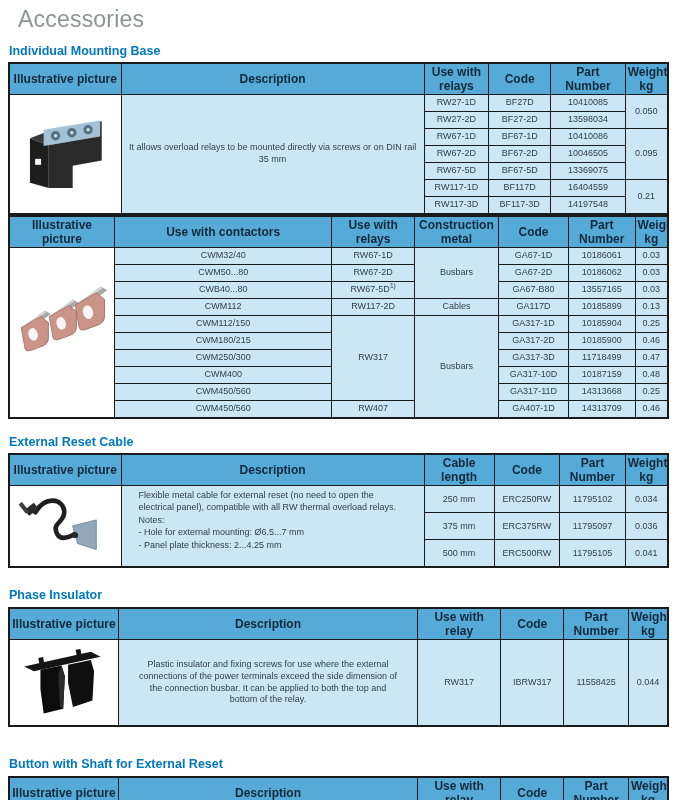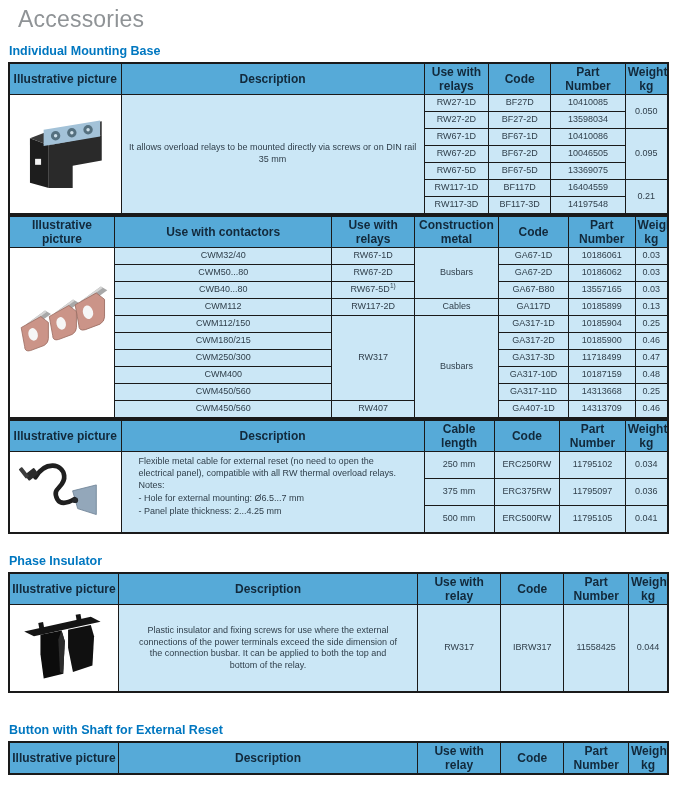--- a/index.html
+++ b/index.html
@@ -259,20 +259,21 @@
               <td><span>GA407-1D</span></td>
               <td><span>14313709</span></td>
               <td><span>0.46</span></td>
             </tr>
           </tbody>
         </table>
       </div>
   </section>
 
   <section>
+    <h2 class="sec-heading">External Reset Cable</h2>
     <div class="tslot rows-md">
         <table class="tbl">
           <colgroup>
             <col style="width: 17%;">
             <col style="width: 46%;">
             <col style="width: 10.6%;">
             <col style="width: 10%;">
             <col style="width: 9.9%;">
             <col style="width: 6.5%;">
           </colgroup>

